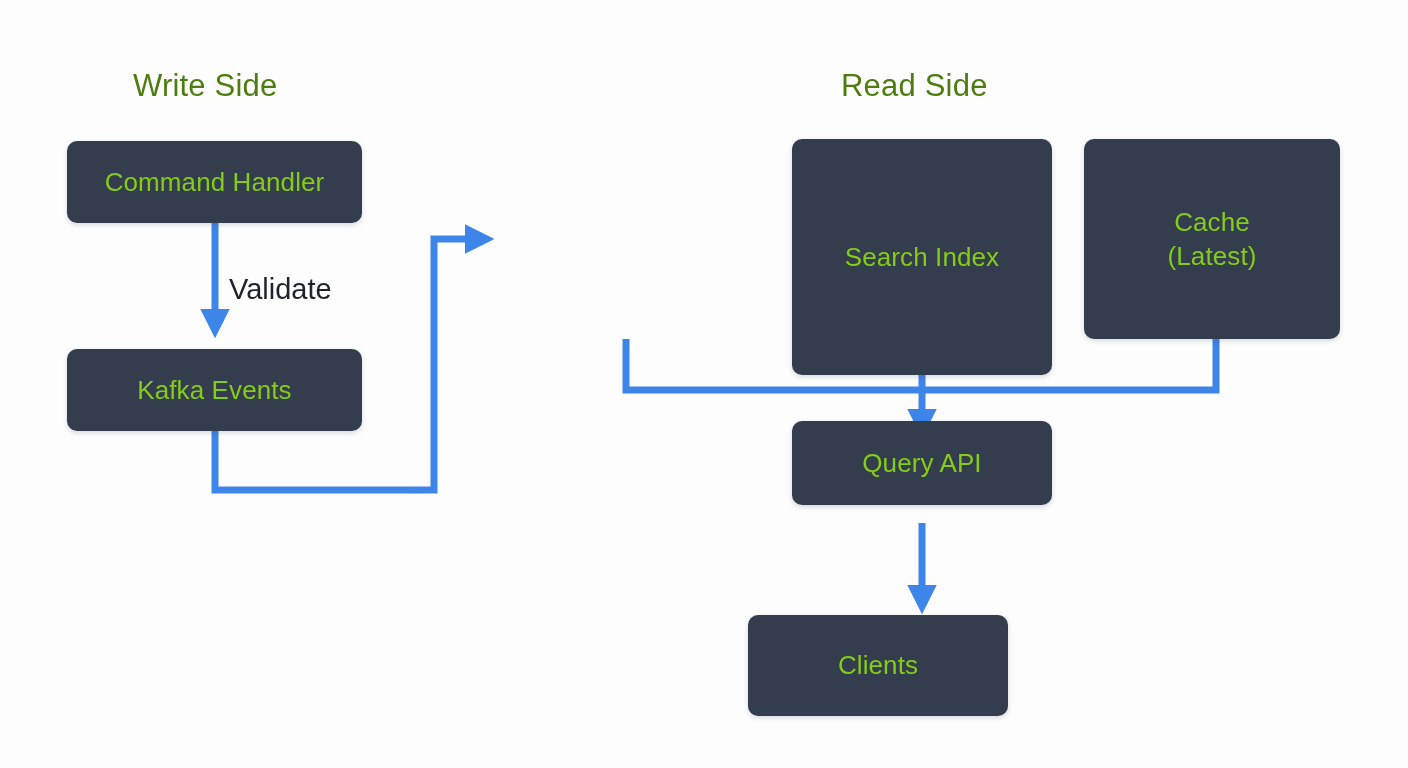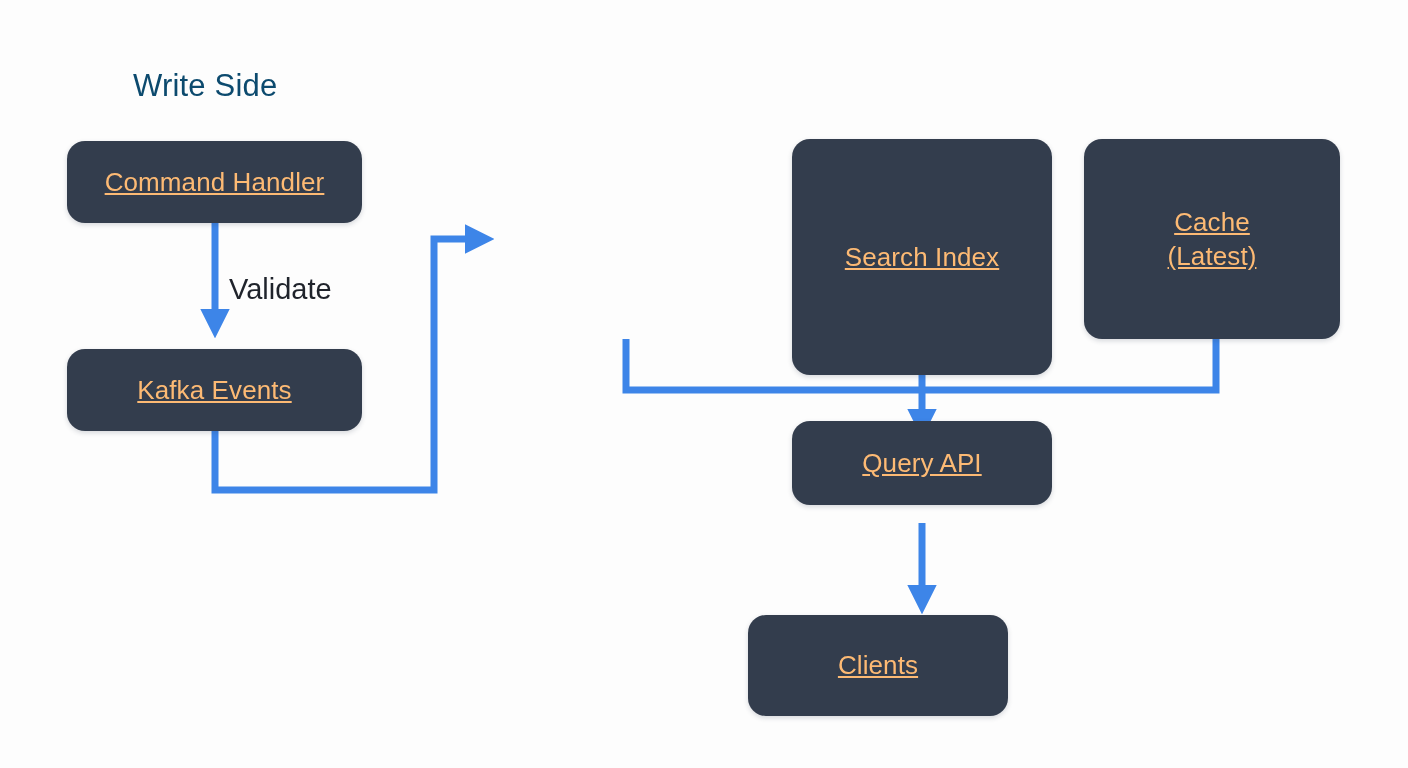--- a/index.html
+++ b/index.html
@@ -24,39 +24,38 @@
     position: absolute;
     left: 0;
     top: 0;
     width: 1408px;
     height: 768px;
     pointer-events: none;
   }
   .node {
     position: absolute;
     background: #333d4d;
-    border-radius: 18px;
+    border-radius: 10px;
     box-shadow: 0 2px 5px rgba(40, 50, 70, 0.18);
     display: flex;
     align-items: center;
     justify-content: center;
     text-align: center;
-    color: #fdba74;
+    color: #84cc16;
     font-size: 26px;
     font-weight: 400;
     line-height: 1.32;
     letter-spacing: 0.1px;
     white-space: pre-line;
     box-sizing: border-box;
     padding: 4px 10px;
-    text-decoration: underline;
   }
   .section-title {
     position: absolute;
-    color: #0c4a6e;
+    color: #4d7c0f;
     font-size: 31px;
     font-weight: 400;
     letter-spacing: 0.2px;
     white-space: nowrap;
   }
   .edge-label {
     position: absolute;
     color: #1f232b;
     font-size: 29px;
     font-weight: 400;
@@ -95,20 +94,21 @@
       <path d="M 922 339 L 922 430" fill="none" stroke="#3d85e8" stroke-width="7" marker-end="url(#arrowhead)"></path>
     </g>
 
     <g>
       <path d="M 922 523 L 922 606" fill="none" stroke="#3d85e8" stroke-width="7" marker-end="url(#arrowhead)"></path>
     </g>
   </svg>
 
   <div class="section-title" style="left:133px; top:68px;">Write Side</div>
 
+  <div class="section-title" style="left:841px; top:68px;">Read Side</div>
 
   <div class="edge-label" style="left:229px; top:273px;">Validate</div>
 
   <div class="node" style="left:67px; top:141px; width:295px; height:82px;">Command Handler</div>
 
   <div class="node" style="left:67px; top:349px; width:295px; height:82px;">Kafka Events</div>
 
 
   <div class="node" style="left:792px; top:139px; width:260px; height:236px;">Search Index</div>
 

